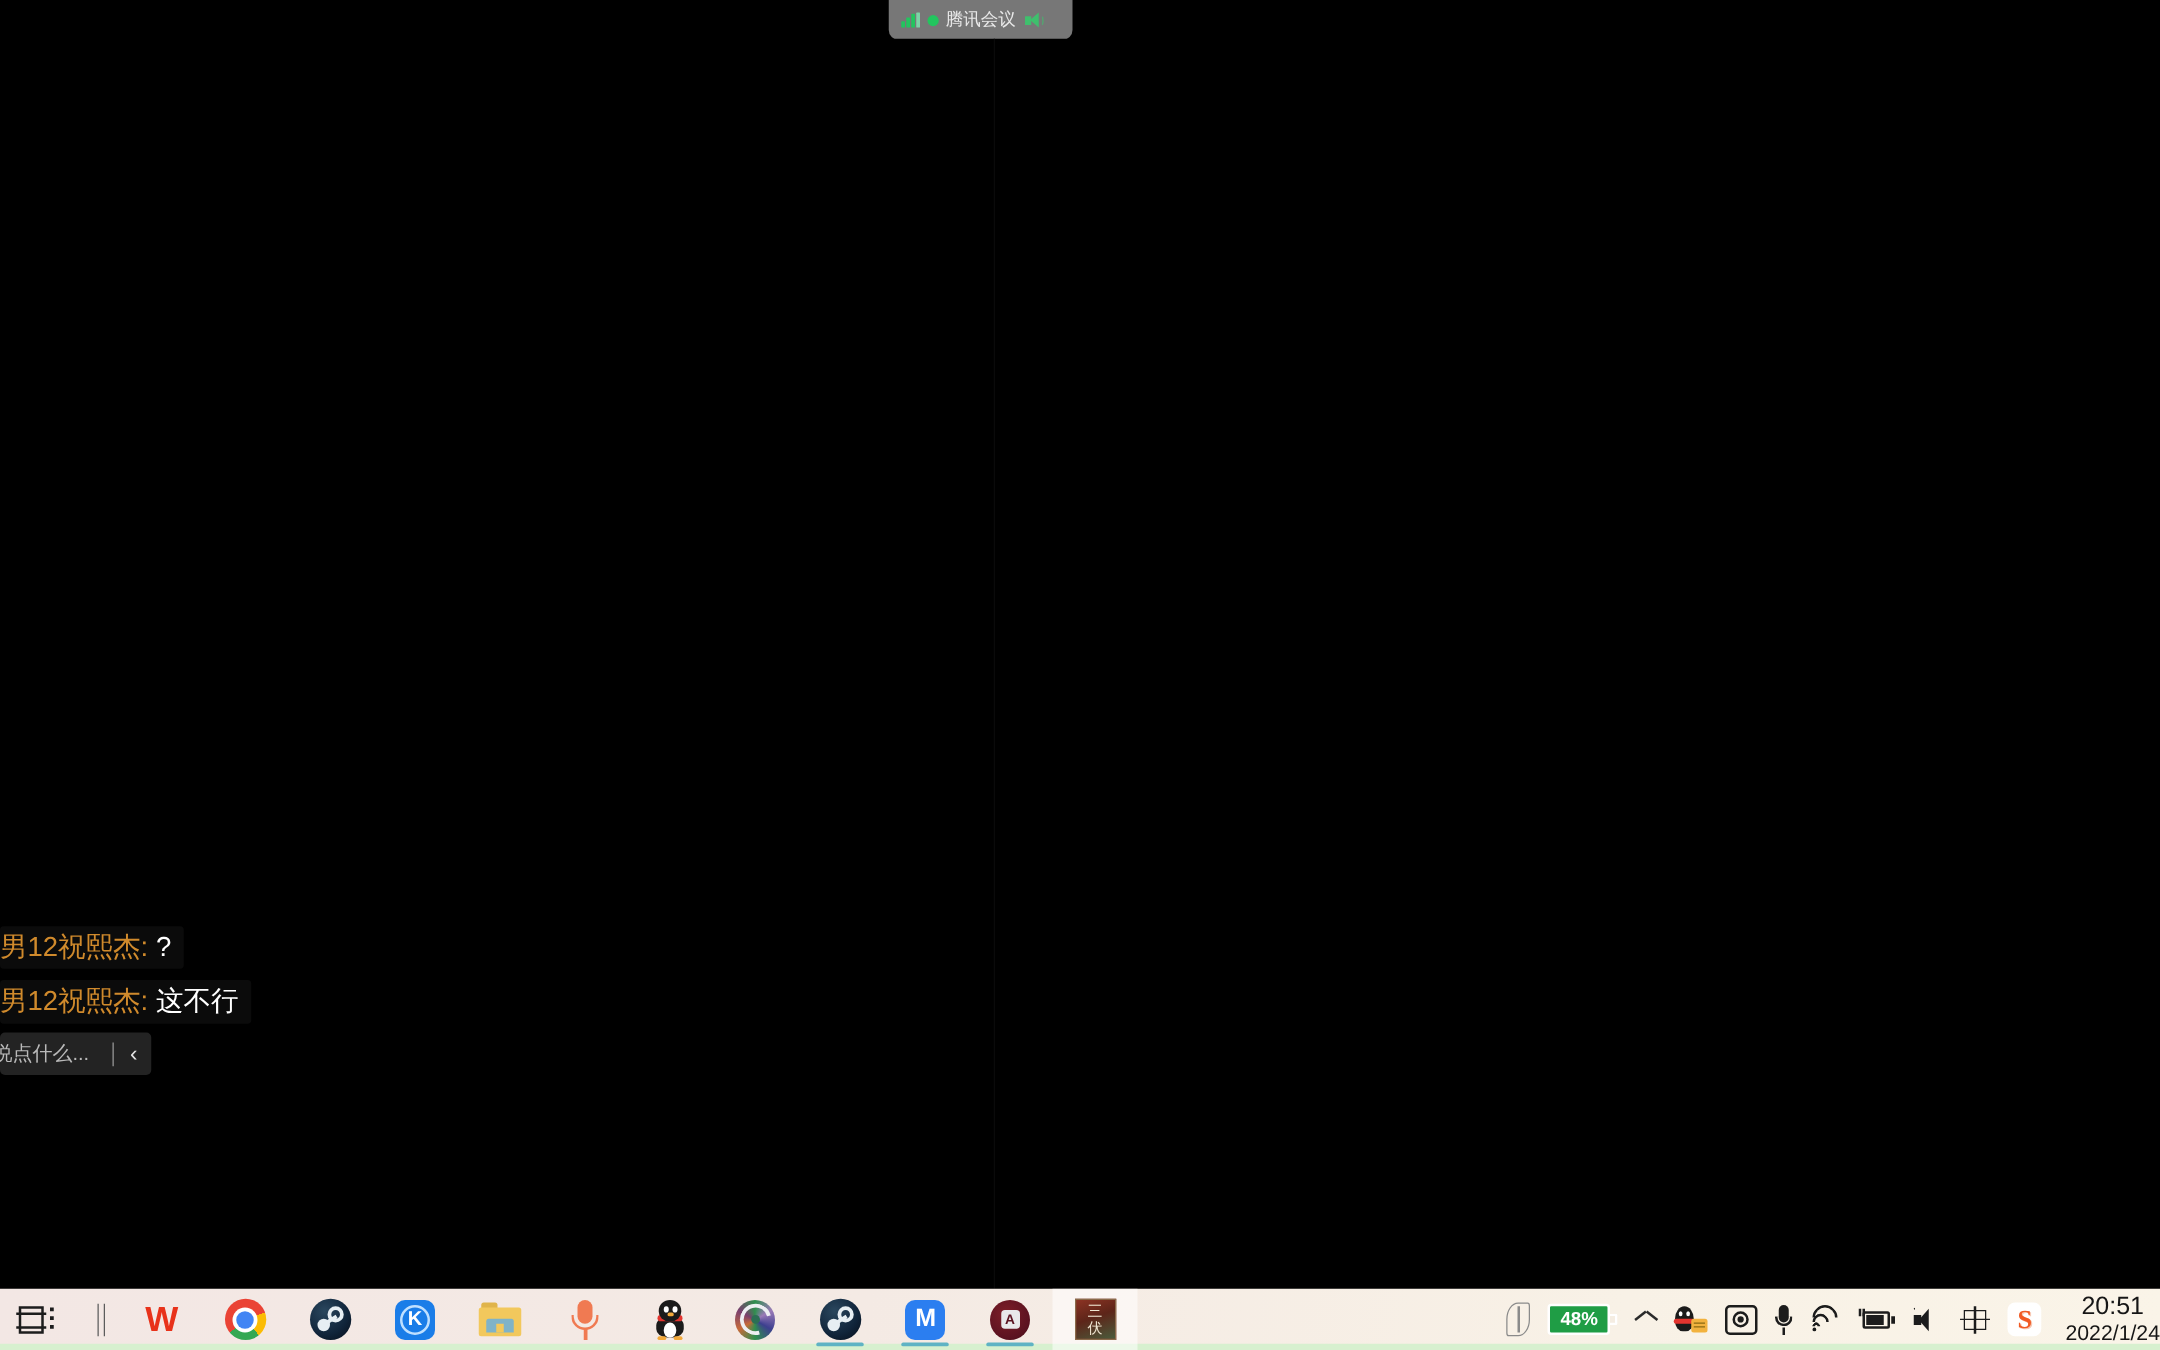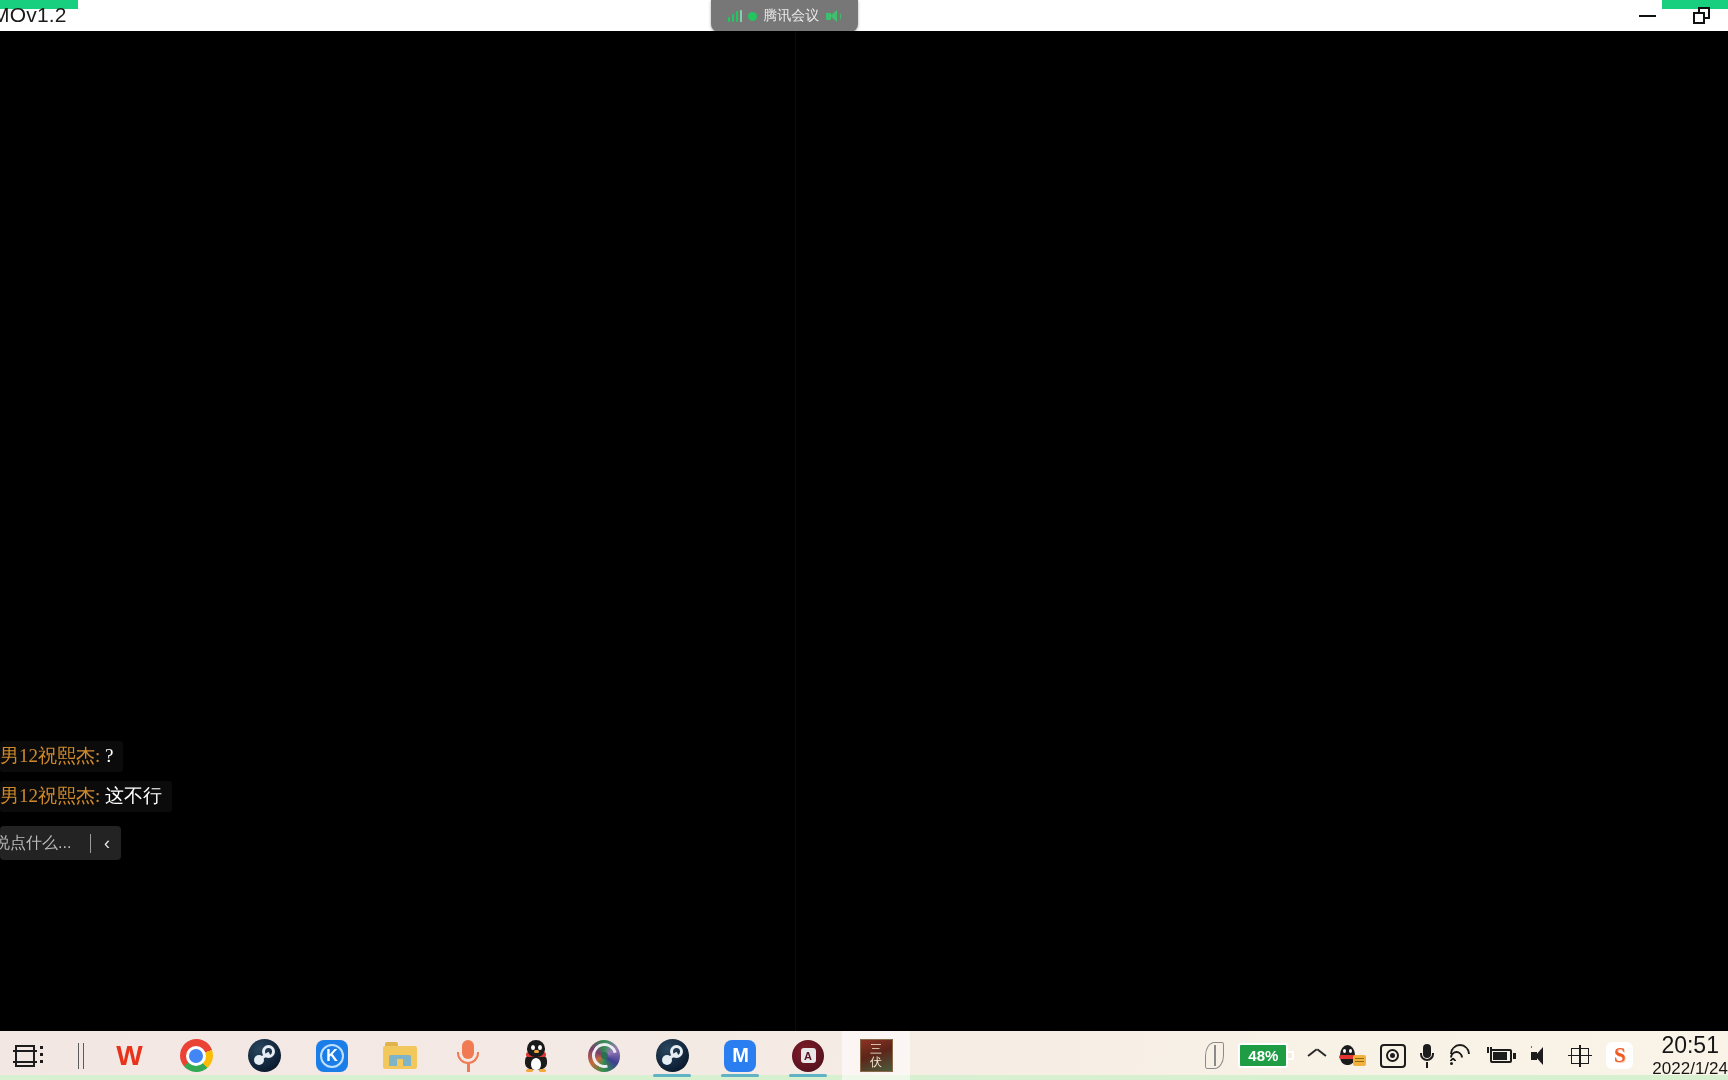--- a/index.html
+++ b/index.html
@@ -48,21 +48,20 @@
 
   
   .meet-pill{
     position:absolute; left:711px; top:0px;
     width:147px; height:30px;
     background:#777777;
     border-radius:0 0 8px 8px;
     display:flex; align-items:center; gap:6px;
     padding:16px 10px;
     box-shadow:0 1px 3px rgba(0,0,0,.35);
-    justify-content:center;
   }
   .sig-bars{ display:flex; align-items:flex-end; gap:1.5px; height:12px; }
   .sig-bars b{ display:block; width:2.5px; background:#22c55e; border-radius:.5px; }
   .sig-bars b:nth-child(1){ height:5px; }
   .sig-bars b:nth-child(2){ height:8px; }
   .sig-bars b:nth-child(3){ height:11px; }
   .sig-bars b:nth-child(4){ height:12px; background:#7dd3a6; }
   .green-dot{ width:9px; height:9px; border-radius:50%; background:#22c55e; }
   .meet-label{ font-size:14px; color:#e9e9e9; white-space:nowrap; }
   .spk-ico{ position:relative; width:15px; height:13px; margin-left:1px; }
@@ -92,23 +91,22 @@
   
   .chat{
     position:absolute; left:0px; top:741px;
     display:flex; flex-direction:column; gap:9px;
     align-items:flex-start;
   }
   .chat-line{
     background:rgba(14,14,14,.82);
     padding:4px 10px 5px 0px;
     border-radius:3px;
-    font-size:19px; line-height:1.15;
+    font-size:22px; line-height:1.15;
     white-space:nowrap;
-    font-family:Liberation Serif, serif;
   }
   .chat-line .who{ color:#d08a2c; }
   .chat-line .msg{ color:#ffffff; }
 
   .chat-input{
     position:absolute; left:0px; top:826px;
     width:121px; height:34px;
     background:#232323;
     border-radius:4px;
     display:flex; align-items:center;
@@ -316,45 +314,28 @@
   .ime .bx{ position:absolute; left:3px; top:3px; width:18px; height:16px; border:1.8px solid #1c1c1c; }
   .ime .v{ position:absolute; left:11px; top:0px; width:1.8px; height:22px; background:#1c1c1c; }
   .ime .h{ position:absolute; left:0px; top:10px; width:24px; height:1.8px; background:#1c1c1c; }
   .sogou{ width:27px; height:27px; border-radius:6px;
     background:linear-gradient(150deg,#fff 0%,#fff 100%);
     display:flex; align-items:center; justify-content:center; position:relative; }
   .sogou .s{ color:#f15a24; font-size:21px; font-weight:bold; font-family:"Liberation Serif",serif;
     text-shadow:1px 1px 0 #f7c9b4; }
   .clock{ display:flex; flex-direction:column; align-items:center; justify-content:center;
     height:49px; padding-left:12px; padding-right:0px; line-height:1.18; }
-  .clock .t{ font-size:23px; color:#161616; }
+  .clock .t{ font-size:20px; color:#161616; }
   .clock .d{ font-size:17px; color:#161616; white-space:nowrap; }
 </style>
 </head>
 <body>
 
 <div id="screen">
 
-  <div class="titlebar">
-    <div class="title-accent"></div>
-    <div class="title-accent-right"></div>
-    <div class="title-text">MOv1.2</div>
-
-    <div class="win-controls">
-      <div class="win-btn">
-        <span class="min-dash"></span>
-      </div>
-      <div class="win-btn">
-        <span class="restore-ico">
-          <i class="back"></i>
-            <i class="front"></i>
-        </span>
-      </div>
-    </div>
-  </div>
 
   <div class="meet-pill">
     <span class="sig-bars">
       <b></b>
         <b></b>
         <b></b>
         <b></b>
     </span>
     <span class="green-dot"></span>
     <span class="meet-label">腾讯会议</span>

